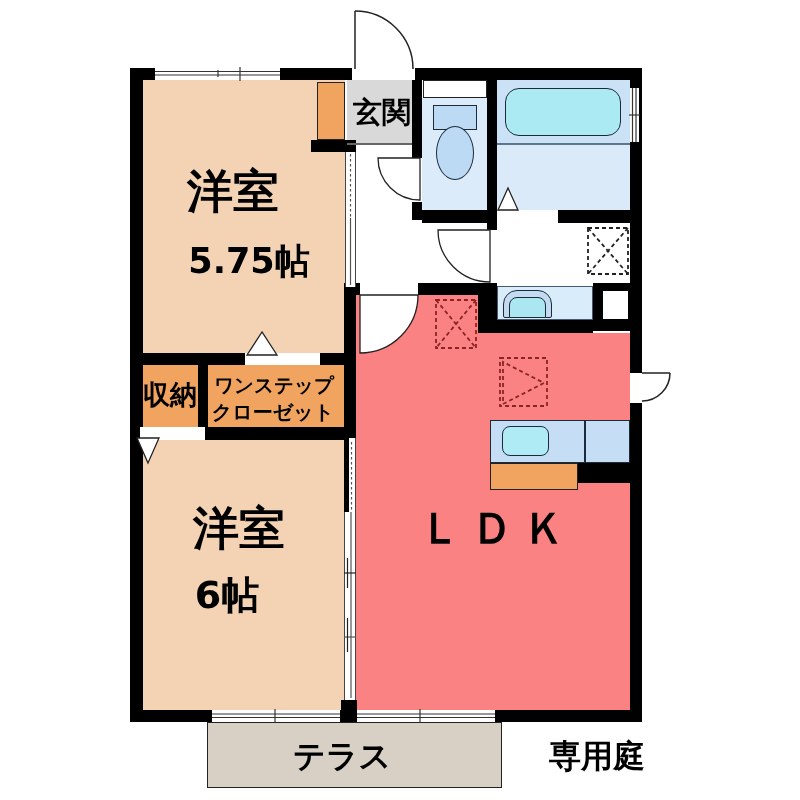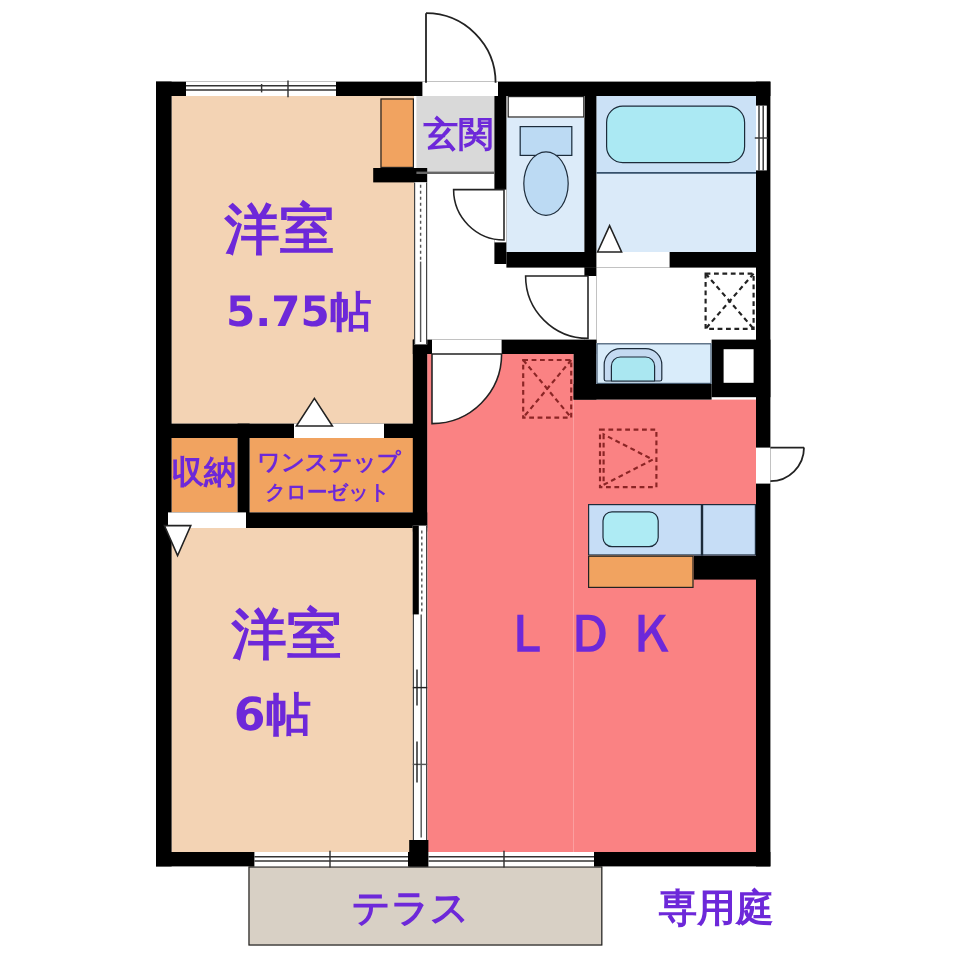--- a/index.html
+++ b/index.html
@@ -3,21 +3,21 @@
 <meta charset="utf-8">
 <style>
   html,body{margin:0;padding:0;background:#fff;}
   #plan{position:relative;width:800px;height:800px;background:#ffffff;overflow:hidden;
         font-family:"DejaVu Sans","Liberation Sans",sans-serif;}
   .abs{position:absolute;box-sizing:border-box;}
   .wall{position:absolute;background:#000;box-sizing:border-box;}
   .open{position:absolute;background:#fff;box-sizing:border-box;}
   .room{position:absolute;box-sizing:border-box;}
   .fix{position:absolute;box-sizing:border-box;border:1.5px solid #1c2b3a;}
-  .lbl{position:absolute;transform:translate(-50%,-50%);color:#6d28d9;font-weight:bold;
+  .lbl{position:absolute;transform:translate(-50%,-50%);color:#000000;font-weight:bold;
        white-space:nowrap;line-height:1.05;text-align:center;}
   .c-bed{background:#F3D3B4;}
   .c-ldk{background:#FA8283;}
   .c-org{background:#F1A360;}
   .c-ent{background:#D9D9D9;}
   .c-ter{background:#D8D0C5;border:1.5px solid #222;}
   .c-wc{background:#DCEBF9;}
   .c-bathtop{background:#CBE1F6;}
   .c-bathlow{background:#DAEAF9;}
   .c-van{background:#D9ECFA;border:1px solid #44596e;}
@@ -164,20 +164,20 @@
       <line x1="344" y1="637" x2="356" y2="637"></line>
       <line x1="347.5" y1="618" x2="347.5" y2="652" stroke="#222"></line>
     </g>
   </svg>
 
   <div class="lbl" style="left:382px;top:112px;font-size:29px;">玄関</div>
   <div class="lbl" style="left:233px;top:191px;font-size:46px;">洋室</div>
   <div class="lbl" style="left:249px;top:261px;font-size:35px;">5.75帖</div>
   <div class="lbl" style="left:170px;top:395px;font-size:27px;">収納</div>
   <div class="lbl" style="left:274px;top:386px;font-size:19.5px;">ワンステップ</div>
-  <div class="lbl" style="left:273px;top:412px;font-size:17px;">クローゼット</div>
+  <div class="lbl" style="left:273px;top:412px;font-size:20px;">クローゼット</div>
   <div class="lbl" style="left:239px;top:528px;font-size:46px;">洋室</div>
   <div class="lbl" style="left:227px;top:596px;font-size:38px;">6帖</div>
   <div class="lbl" style="left:497px;top:529px;font-size:43px;letter-spacing:9px;">ＬＤＫ</div>
   <div class="lbl" style="left:342px;top:757px;font-size:32px;">テラス</div>
   <div class="lbl" style="left:597px;top:757px;font-size:32px;">専用庭</div>
 
 </div>
 
 </body></html>

